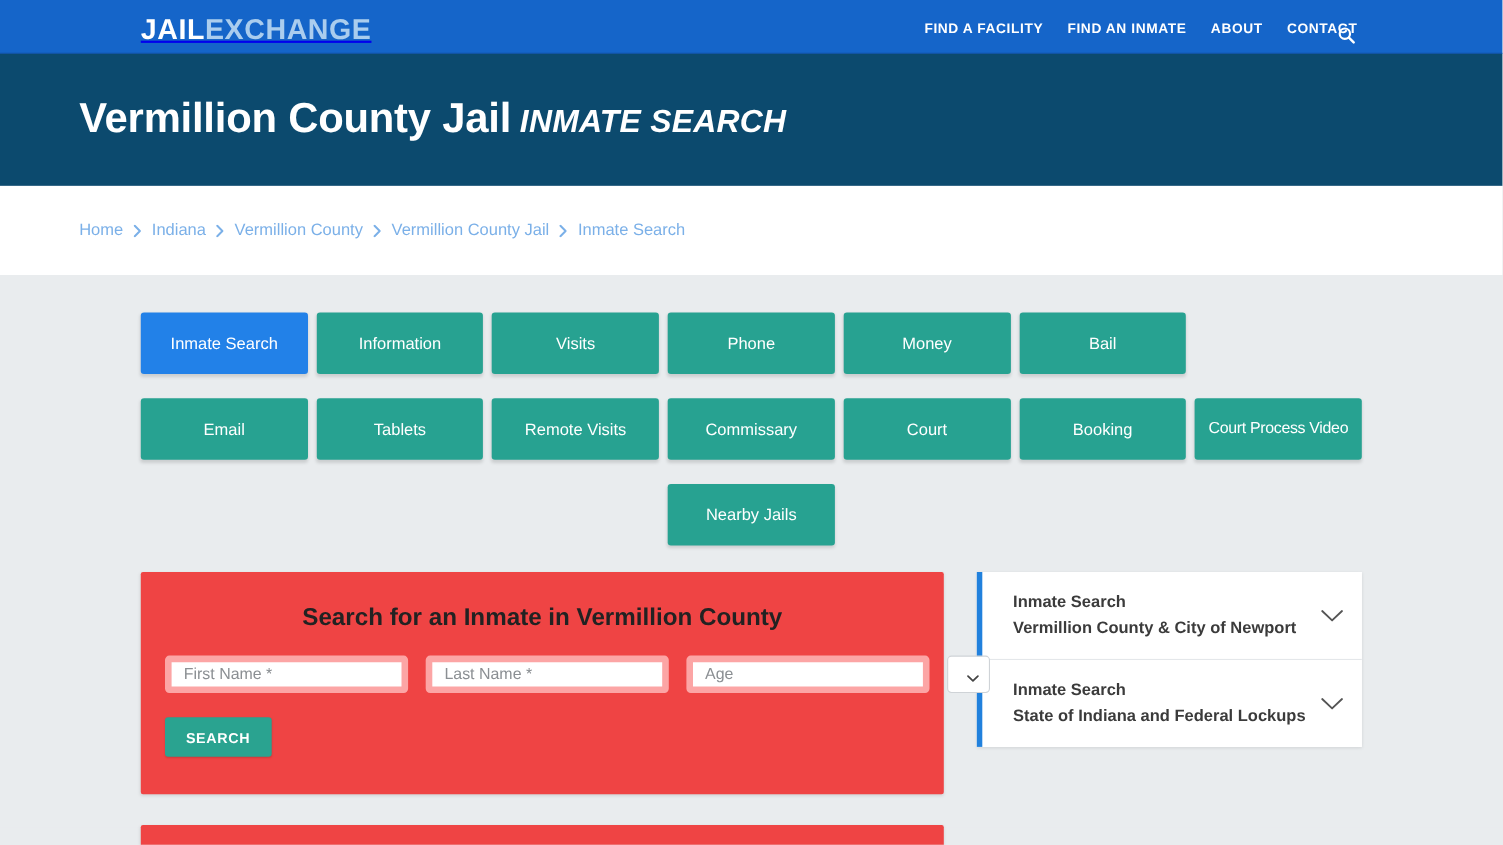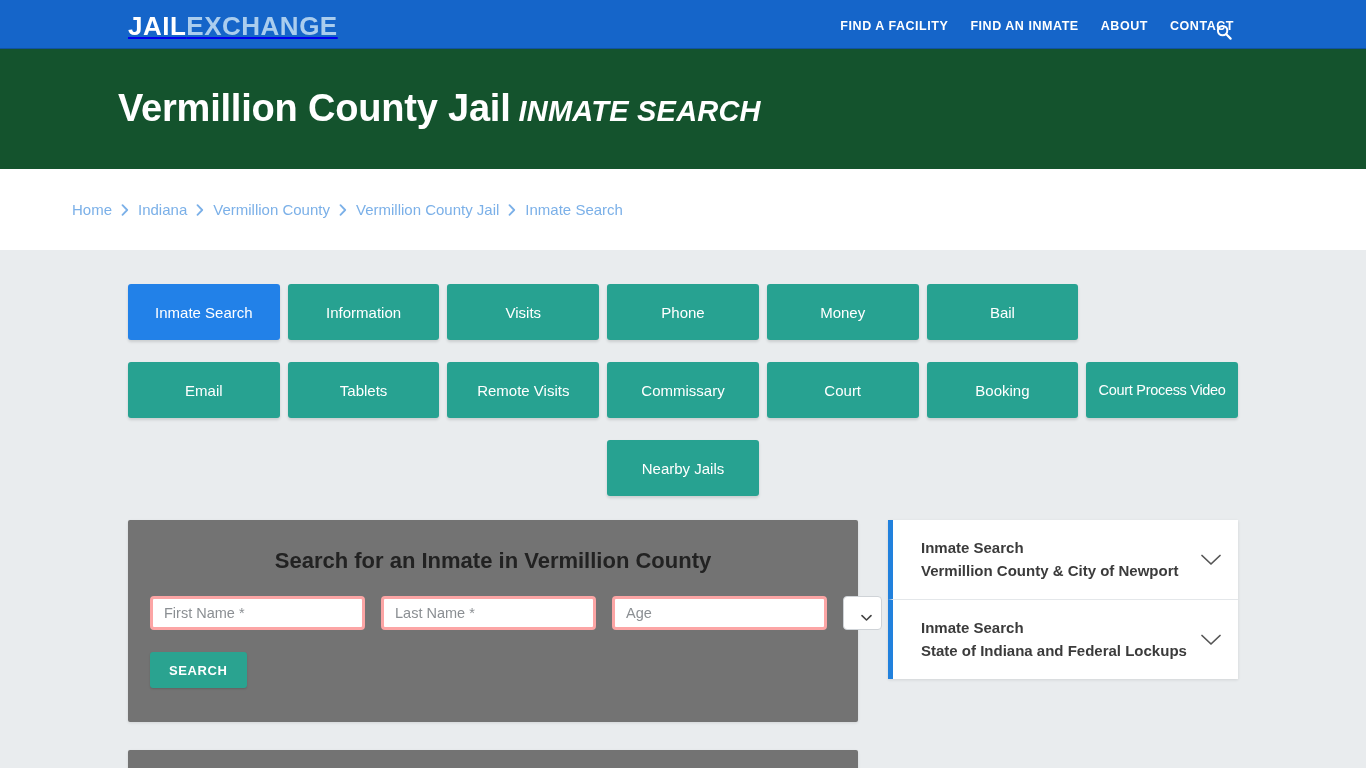--- a/index.html
+++ b/index.html
@@ -62,24 +62,24 @@
     height: 22px;
     display: flex;
     align-items: center;
     justify-content: center;
     cursor: pointer;
   }
 
   
   .title-band {
     height: 120px;
-    background: #14532d;
-    display: flex;
-    align-items: center;
-    padding-left: 118px;
+    background: #0c4a6e;
+    display: flex;
+    align-items: center;
+    padding-left: 72px;
   }
   .page-title {
     color: #ffffff;
     font-size: 38px;
     font-weight: bold;
     letter-spacing: -0.2px;
     white-space: nowrap;
     line-height: 1.1;
   }
   .page-title .title-sub {
@@ -160,40 +160,40 @@
   .columns {
     display: flex;
     gap: 30px;
     align-items: flex-start;
   }
   .col-main { width: 730px; flex: none; }
   .col-side { width: 350px; flex: none; }
 
   
   .card {
-    background: #737373;
+    background: #ef4444;
     border-radius: 2px;
     box-shadow: 0 1px 3px rgba(0,0,0,0.10);
   }
   .search-card { padding: 28px 22px 34px 22px; }
   .search-heading {
     text-align: center;
     font-size: 22px;
     font-weight: bold;
     color: #222;
     margin-bottom: 22px;
   }
   .search-fields {
     display: flex;
     gap: 16px;
   }
   .field {
     flex: 1;
     height: 34px;
-    border: 3px solid #fca5a5;
+    border: 6px solid #fca5a5;
     border-radius: 4px;
     padding: 0 11px;
     font-size: 14.5px;
     color: #555;
     font-family: "Liberation Sans", sans-serif;
     background: #ffffff;
     outline: none;
   }
   .field::placeholder { color: #8b8f93; }
   .select-wrap { flex: 1; position: relative; }

